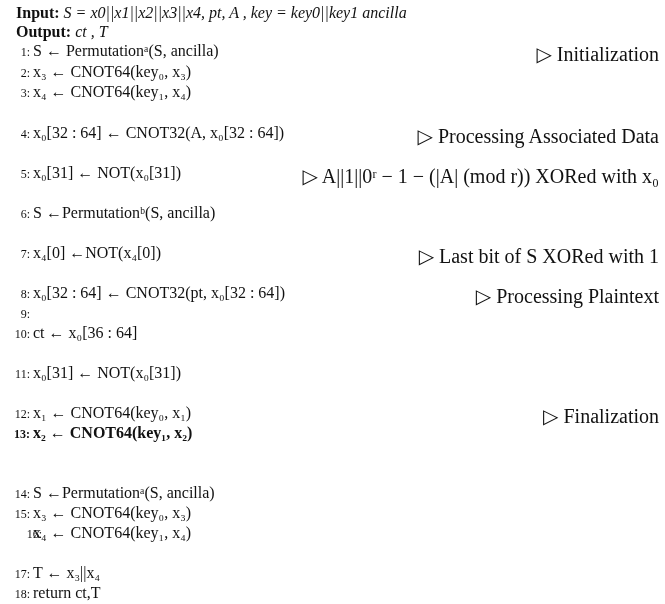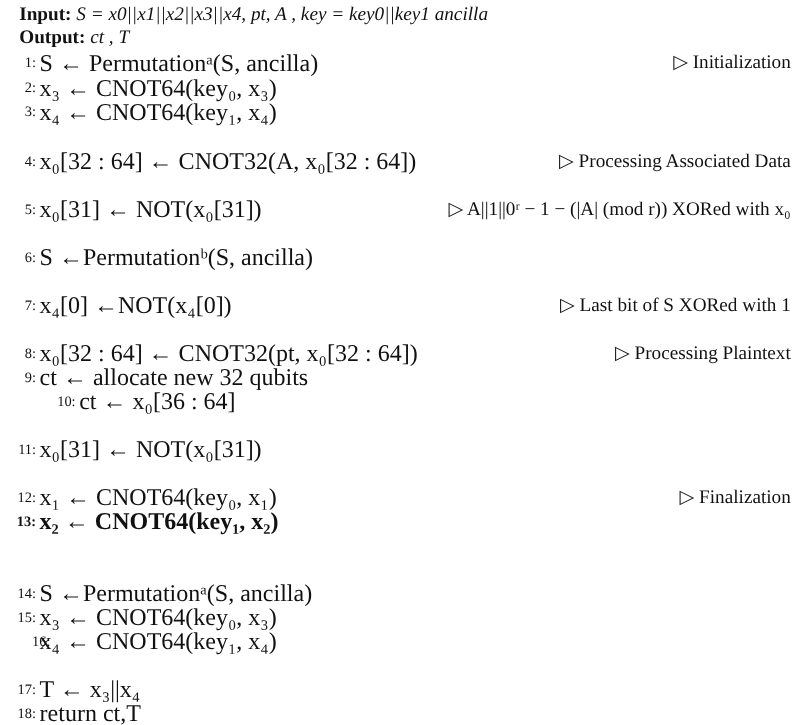--- a/index.html
+++ b/index.html
@@ -1,20 +1,20 @@
 <!DOCTYPE html>
 <html><head>
 <meta charset="utf-8">
 <style>
   html,body{margin:0;padding:0;background:#fff;}
   body{width:665px;height:604px;position:relative;overflow:hidden;font-family:"Liberation Serif","DejaVu Serif",serif;color:#111;font-size:16px;}
   .line{position:absolute;left:0;right:0;height:20px;white-space:nowrap;}
   .num{position:absolute;width:30px;text-align:right;font-size:12px;top:3px;}
-  .code{position:absolute;left:33px;font-size:20px;}
-  .cmt{position:absolute;right:6px;font-size:16px;}
+  .code{position:absolute;left:33px;font-size:16px;}
+  .cmt{position:absolute;right:6px;font-size:20px;}
   .hdr{position:absolute;left:16px;font-size:16px;}
   b{font-weight:bold;}
 </style>
 </head>
 <body>
 
 <div>
   <div class="line" style="top:4px;">
     <span class="hdr"><b>Input:</b> <i>S = x0||x1||x2||x3||x4, pt, A , key = key0||key1 ancilla</i></span>
   </div>
@@ -54,23 +54,22 @@
       <span class="code">x₄[0] ←NOT(x₄[0])</span>
       <span class="cmt">▷ Last bit of S XORed with 1</span>
     </div>
   <div class="line" style="top:284px;">
       <span class="num">8:</span>
       <span class="code">x₀[32 : 64] ← CNOT32(pt, x₀[32 : 64])</span>
       <span class="cmt">▷ Processing Plaintext</span>
     </div>
   <div class="line" style="top:304px;">
       <span class="num">9:</span>
-      <span class="code">ct ← allocate new 32 qubits</span>
     </div>
-  <div class="line" style="top:324px;margin-left:33px;">
+  <div class="line" style="top:324px;">
       <span class="num">10:</span>
       <span class="code">ct ← x₀[36 : 64]</span>
     </div>
   <div class="line" style="top:364px;text-decoration:underline;">
       <span class="num">11:</span>
       <span class="code">x₀[31] ← NOT(x₀[31])</span>
     </div>
   <div class="line" style="top:404px;">
       <span class="num">12:</span>
       <span class="code">x₁ ← CNOT64(key₀, x₁)</span>

